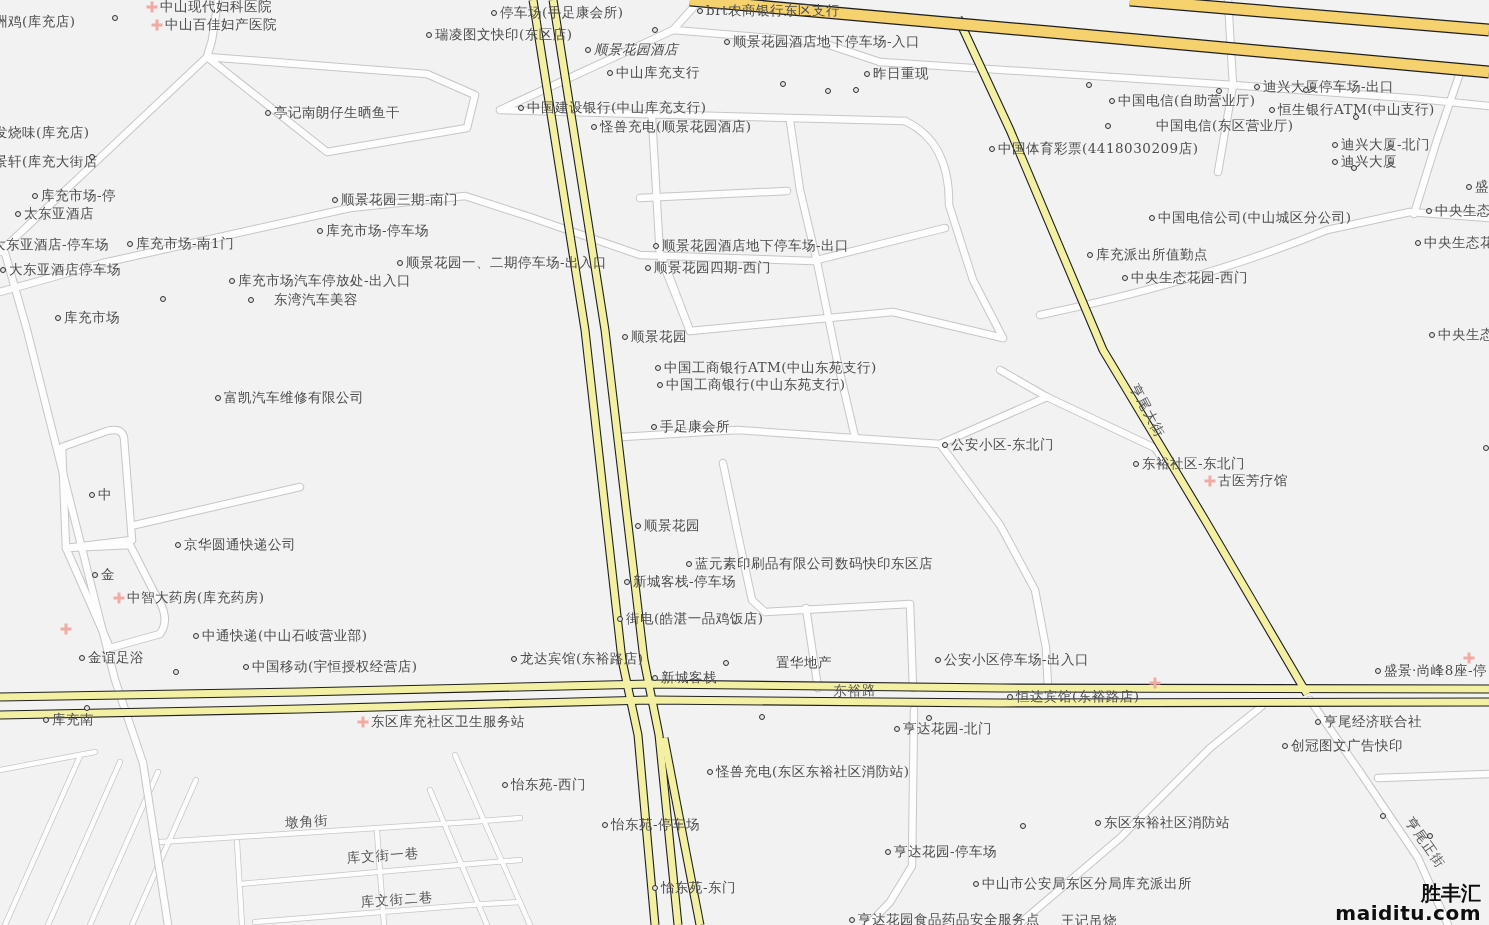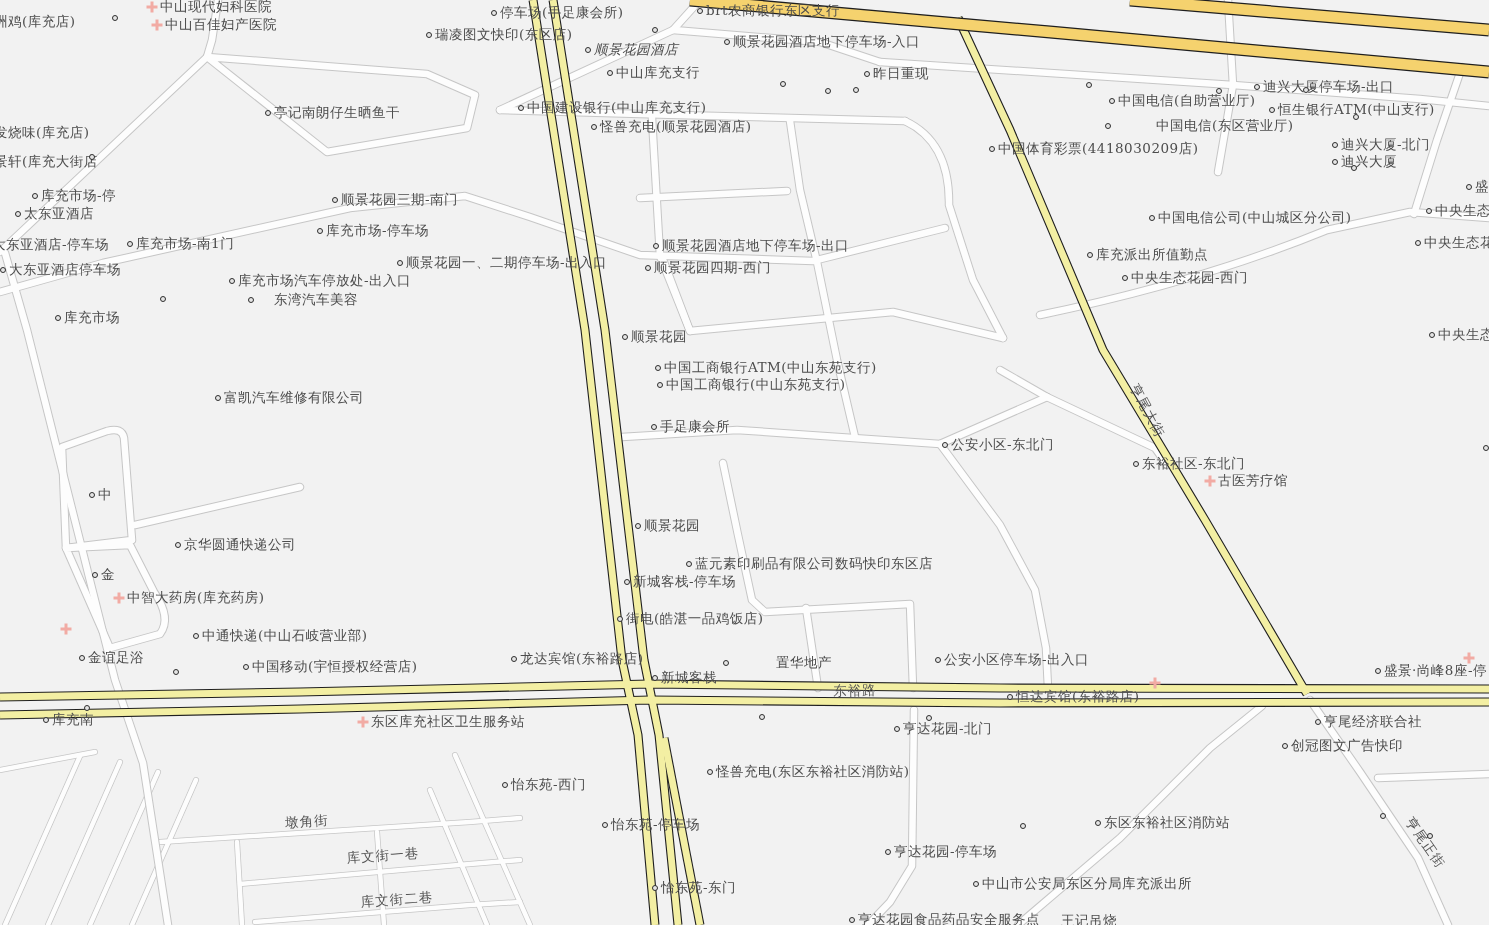--- a/index.html
+++ b/index.html
@@ -327,13 +327,17 @@
       <div class="poi-cross" style="left: 66px; top: 629px;"></div>
       <div class="poi-cross" style="left: 1155px; top: 683px;"></div>
       <div class="poi-cross" style="left: 1469px; top: 658px;"></div>
       <div class="road-label" style="left: 855px; top: 691px; transform: translate(-50%, -50%) rotate(-1deg);">东裕路</div>
       <div class="road-label" style="left: 1147px; top: 411px; transform: translate(-50%, -50%) rotate(62deg);">亨尾大街</div>
       <div class="road-label" style="left: 1425px; top: 843px; transform: translate(-50%, -50%) rotate(55deg);">亨尾正街</div>
       <div class="road-label" style="left: 307px; top: 822px; transform: translate(-50%, -50%) rotate(-4deg);">墩角街</div>
       <div class="road-label" style="left: 383px; top: 856px; transform: translate(-50%, -50%) rotate(-4deg);">库文街一巷</div>
       <div class="road-label" style="left: 397px; top: 900px; transform: translate(-50%, -50%) rotate(-4deg);">库文街二巷</div>
     </div>
+  <div id="watermark">
+    <span class="wm1">胜丰汇</span>
+    <span class="wm2">maiditu.com</span>
+  </div>
 </div>
 
 </body></html>

